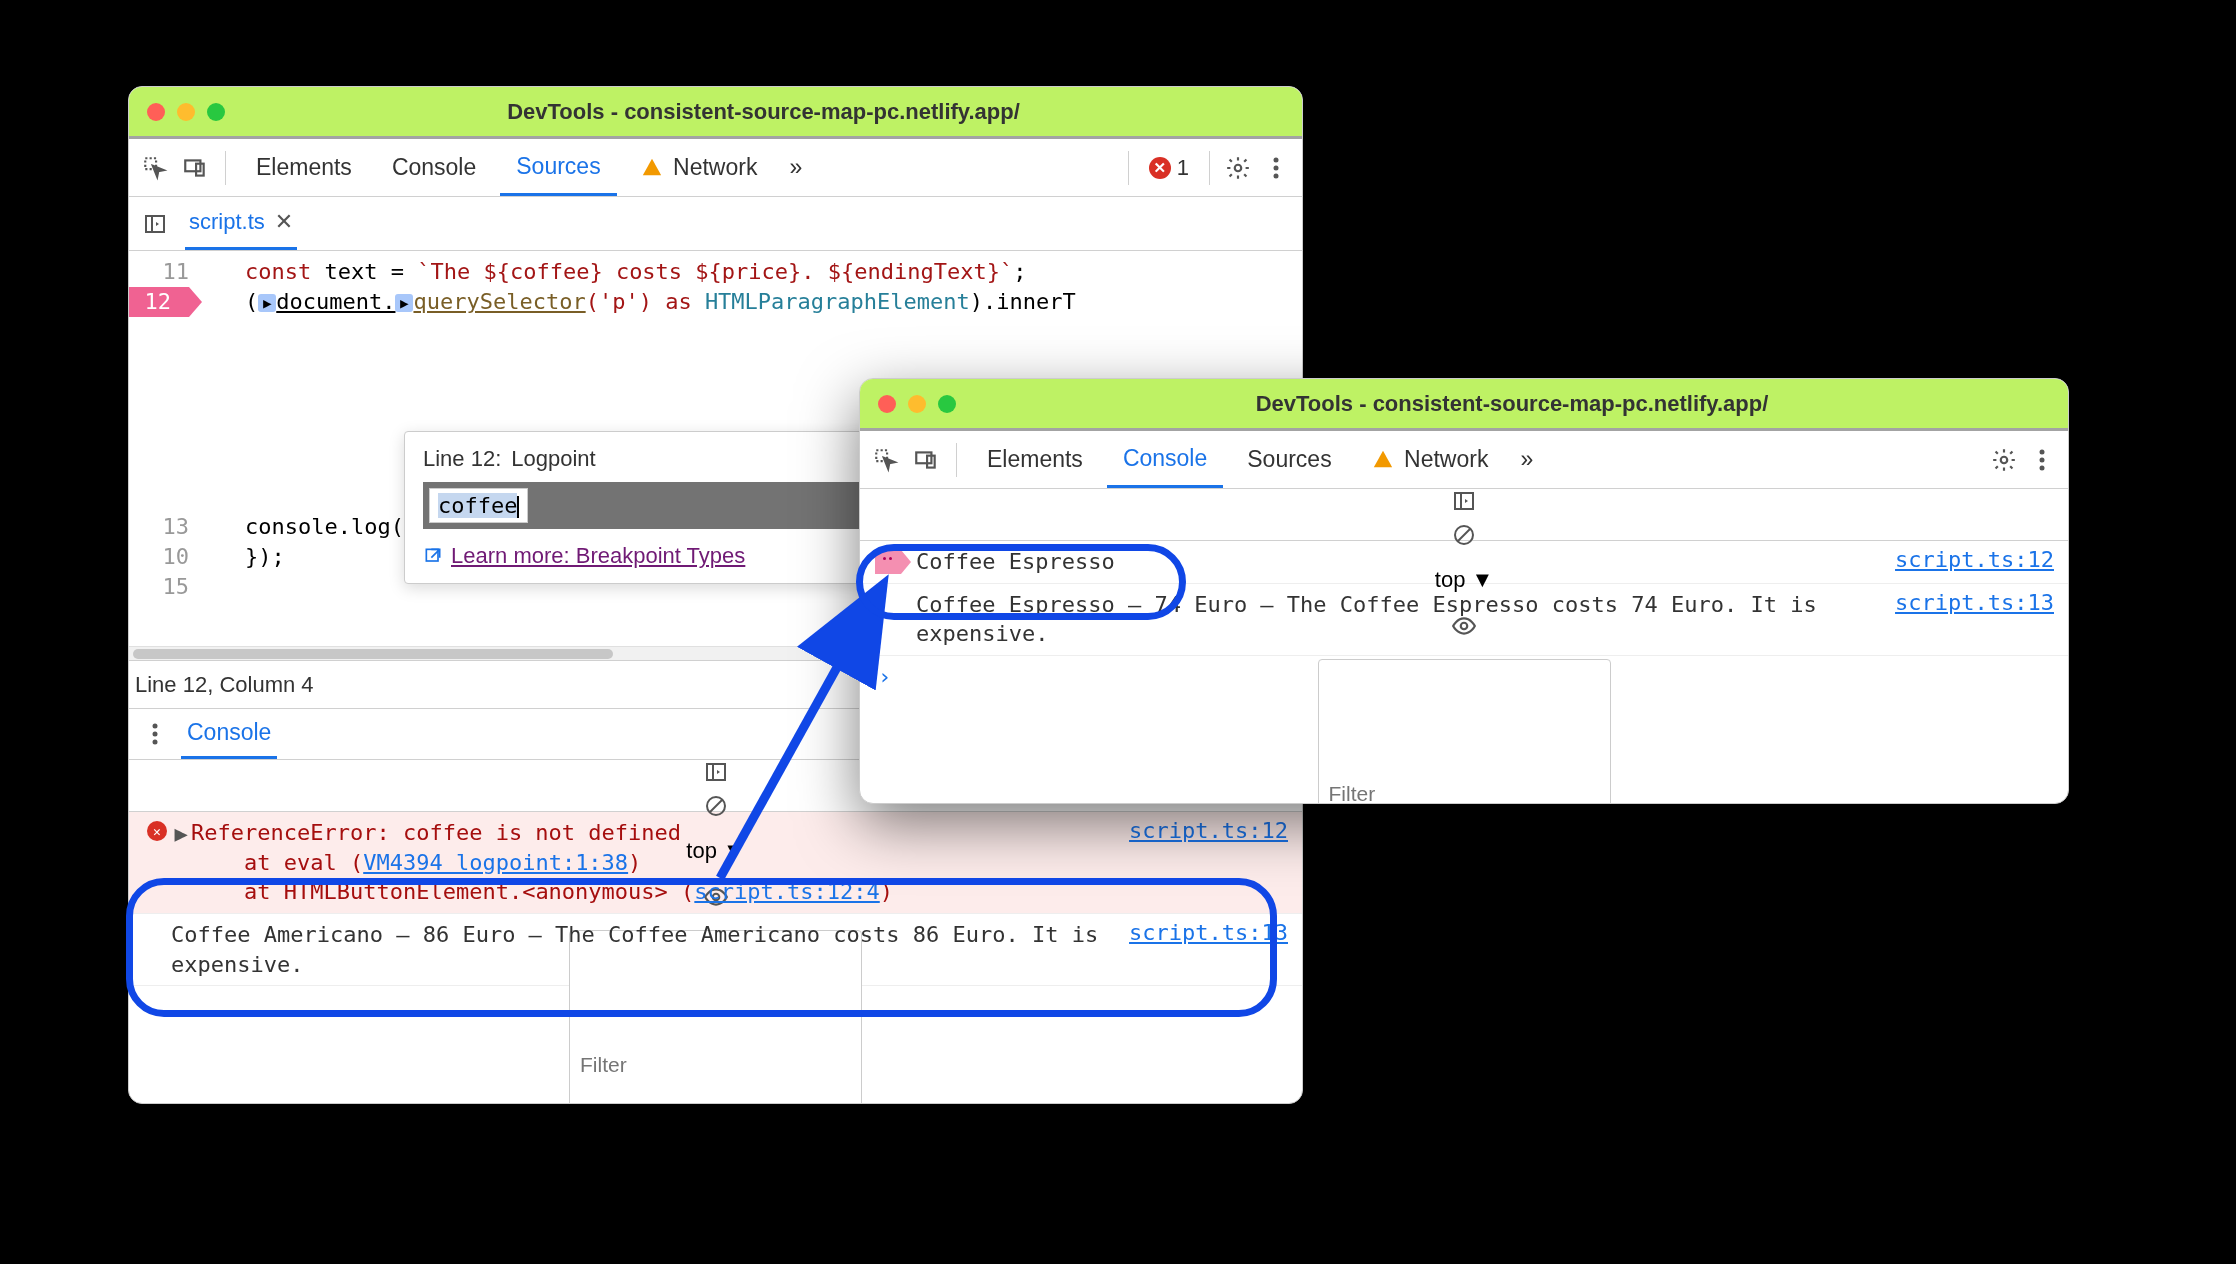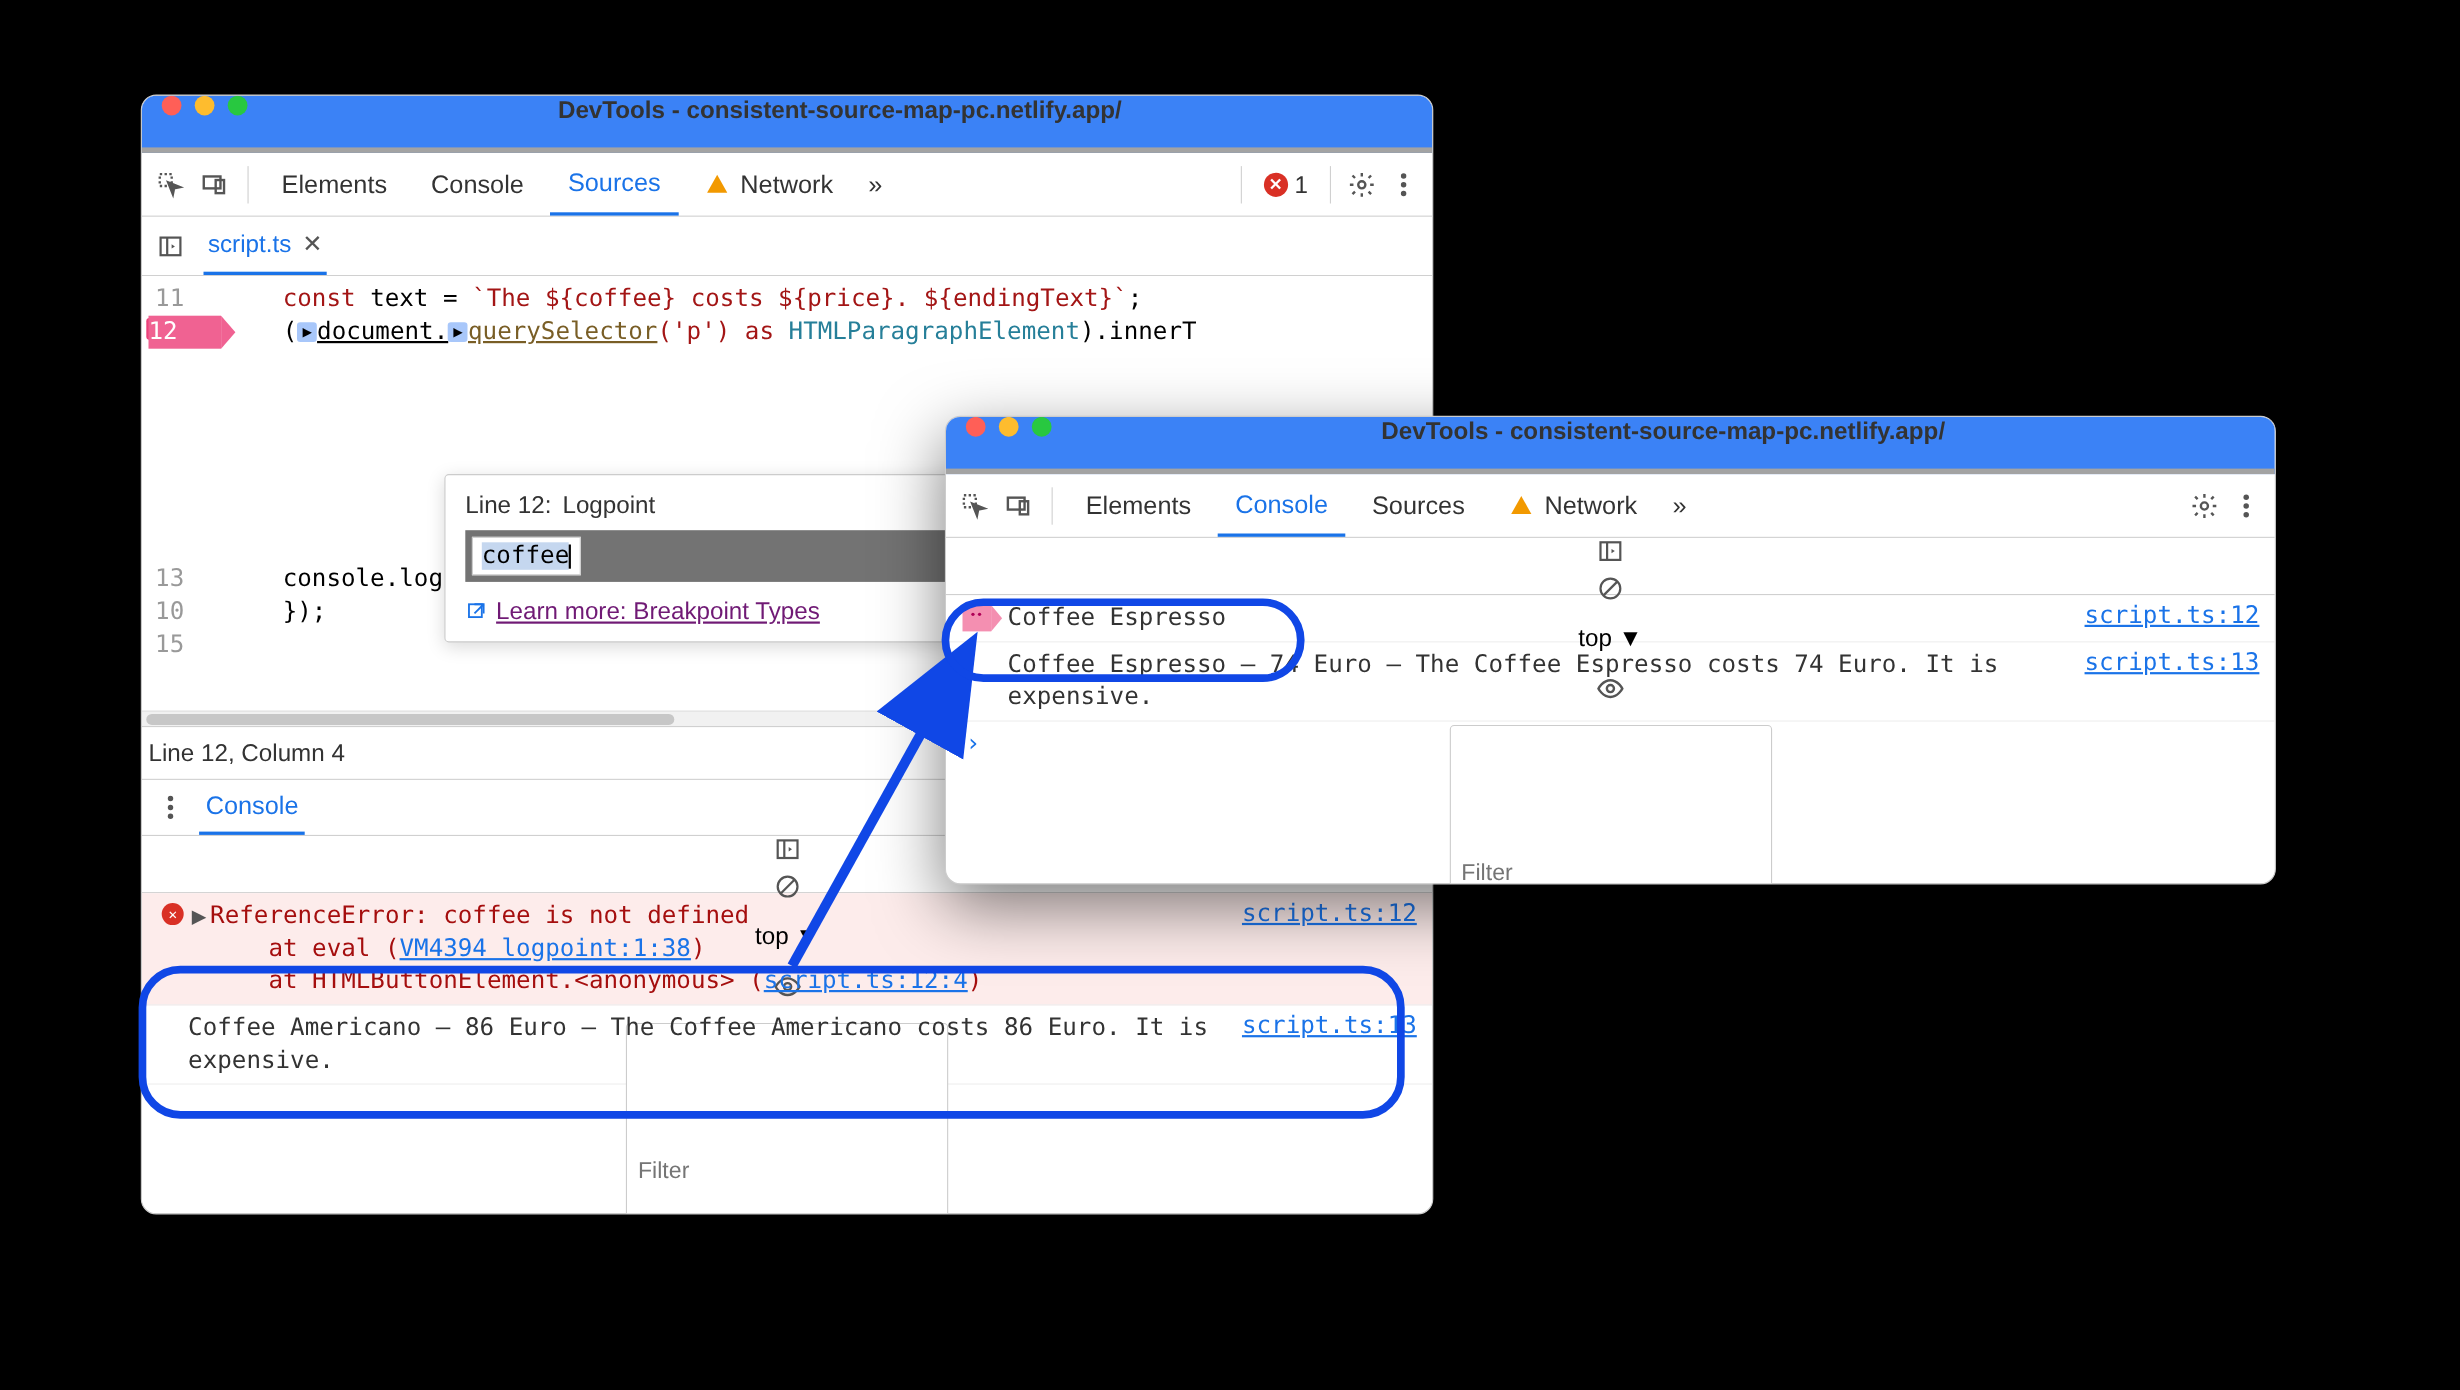--- a/index.html
+++ b/index.html
@@ -17,24 +17,24 @@
     border-radius: 14px;
     box-shadow: 0 20px 60px rgba(0,0,0,0.5);
     overflow: hidden;
     border: 1px solid #ccc;
   }
   .win1 { left: 128px; top: 86px; width: 1175px; height: 1018px; }
   .win2 { left: 859px; top: 378px; width: 1210px; height: 426px; z-index: 5; }
   .titlebar {
     height: 52px;
     display: flex;
-    align-items: flex-start;
+    align-items: center;
     padding: 0 18px;
-    border-bottom: 5px solid #a3a3a3;
-    background: #3b82f6;
+    border-bottom: 3px solid #a3a3a3;
+    background: #bef264;
   }
   .traffic { display: flex; gap: 12px; margin-right: 18px; }
   .dot { width: 18px; height: 18px; border-radius: 50%; }
   .dot.red { background: #ff5f57; }
   .dot.yellow { background: #febc2e; }
   .dot.green { background: #28c840; }
   .titlebar-title { flex: 1; text-align: center; font-weight: 600; color: #333; font-size: 22px; }
   .tabstrip {
     height: 58px;
     display: flex;
@@ -48,21 +48,21 @@
   .tab { padding: 0 16px; height: 100%; display: flex; align-items: center; color: #333; cursor: pointer; font-size: 23px; }
   .tab.active { color: #1a73e8; border-bottom: 3px solid #1a73e8; font-weight: 500; }
   .tab svg { margin-right: 4px; }
   .errbadge { display: flex; align-items: center; gap: 6px; color: #333; padding: 0 8px; }
   .errbadge .xcirc { width: 22px; height: 22px; border-radius: 50%; background: #d93025; color: #fff; display: flex; align-items: center; justify-content: center; font-size: 15px; font-weight: bold; }
   .right-icons { margin-left: auto; display: flex; align-items: center; gap: 6px; }
   .filetabs { height: 54px; display: flex; align-items: center; border-bottom: 1px solid #d0d0d0; padding: 0 10px; gap: 14px; }
   .ftab { display: flex; align-items: center; gap: 10px; color: #1a73e8; height: 100%; border-bottom: 3px solid #1a73e8; padding: 0 4px; font-size: 22px; }
   .ftab .close { color: #555; }
   .editor { display: flex; background: #fff; font-family: ui-monospace, "SF Mono", Menlo, Consolas, monospace; font-size: 22px; position: relative; }
-  .gutter { width: 72px; color: #999; padding: 6px 12px 6px 0; user-select: none; margin-left: 12px; }
+  .gutter { width: 72px; text-align: right; color: #999; padding: 6px 12px 6px 0; user-select: none; }
   .gutter .ln { height: 30px; line-height: 30px; }
   .gutter .bp-line {
     background: #f06292;
     color: #fff;
     position: relative;
     width: 66px;
     margin-left: -6px;
     padding-right: 18px;
   }
   .gutter .bp-line::after {

